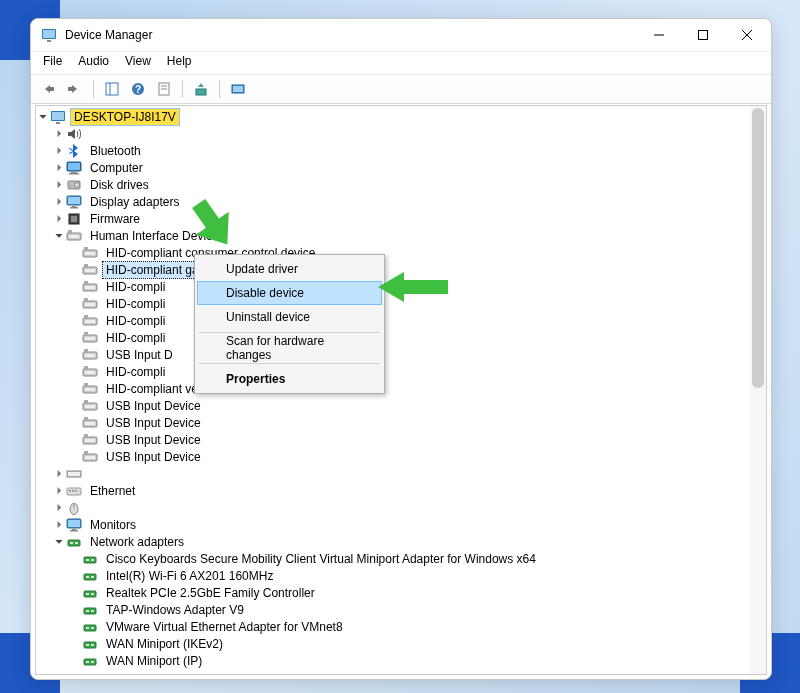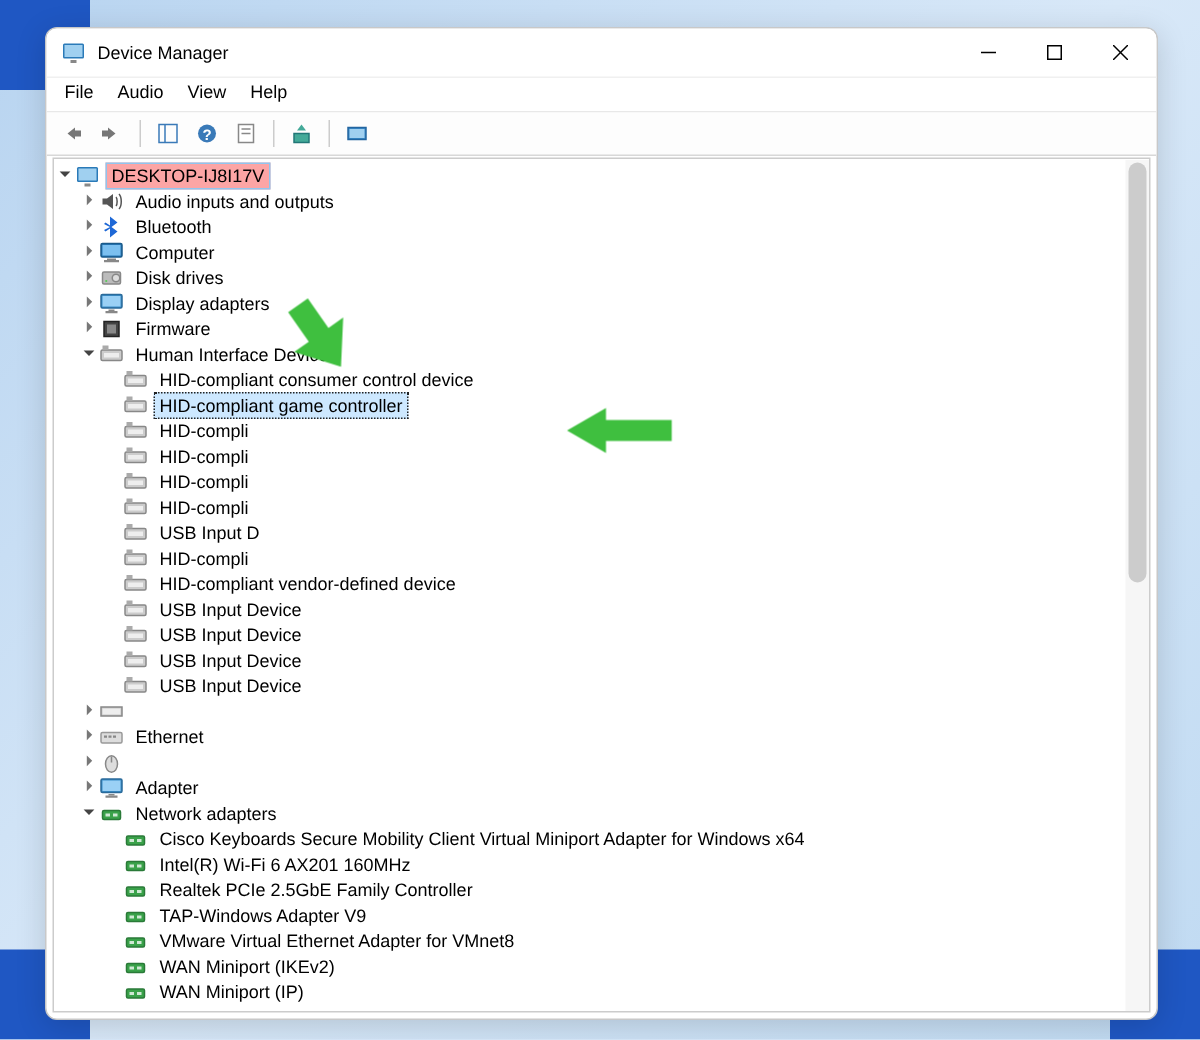--- a/index.html
+++ b/index.html
@@ -19,21 +19,21 @@
 .tbbtn{width:22px;height:22px;display:flex;align-items:center;justify-content:center;border:1px solid transparent;border-radius:2px}
 .tbsep{width:1px;height:18px;background:#ccc;margin:0 4px}
 .content{position:absolute;left:4px;right:4px;top:86px;bottom:4px;border:1px solid #ccc;background:#fff;overflow-y:auto;overflow-x:hidden}
 .tree{padding:2px 0 10px 0}
 .row{display:flex;align-items:center;height:17px;white-space:nowrap}
 .ind{display:inline-block;width:16px;flex:0 0 16px}
 .twisty{width:14px;display:flex;align-items:center;justify-content:center;color:#777;font-size:10px;flex:0 0 14px;text-align:center;cursor:pointer}
 .twisty.open{color:#444}
 .devicon{width:16px;height:16px;margin:0 4px 0 0;flex:0 0 16px}
 .label{font-size:12px;color:#000;padding:1px 3px;border:1px solid transparent}
-.label.rootsel{background:#fca5a5;border:1px solid #8fc5ef}
+.label.rootsel{background:#fde047;border:1px solid #8fc5ef}
 .label.sel{background:#cde8ff;border:1px dotted #222}
 .ctxmenu{position:absolute;left:163px;top:235px;width:185px;background:#f5f5f5;border:1px solid #b0b0b0;box-shadow:2px 2px 5px rgba(0,0,0,.25);z-index:50;padding:2px}
 .ctxitem{height:22px;display:flex;align-items:center;padding:0 10px 0 28px;font-size:12px;color:#000;border:1px solid transparent}
 .ctxitem.highlight{background:#bfe2ff;border:1px solid #7abdf0}
 .ctxitem.bold{font-weight:600}
 .ctxsep{height:1px;background:#d0d0d0;margin:3px 2px}
 .arrow{position:absolute;z-index:60}
 .arrow svg{display:block}
 .scrollbar{position:absolute;right:0;top:0;bottom:0;width:16px;background:#f6f6f6}
 .sbthumb{position:absolute;left:2px;right:2px;top:2px;height:280px;background:#ccc;border-radius:6px}
@@ -199,21 +199,20 @@
               <use href="#i-app"></use>
             </svg>
             <span class="label rootsel">DESKTOP-IJ8I17V</span>
           </div>
           <div class="row">
             <span class="ind"></span>
             <span class="twisty">⏵</span>
             <svg class="devicon">
               <use href="#i-audio"></use>
             </svg>
-            <span class="label">Audio inputs and outputs</span>
           </div>
           <div class="row">
             <span class="ind"></span>
             <span class="twisty">⏵</span>
             <svg class="devicon">
               <use href="#i-bt"></use>
             </svg>
             <span class="label">Bluetooth</span>
           </div>
           <div class="row">
@@ -394,21 +393,21 @@
             <svg class="devicon">
               <use href="#i-mouse"></use>
             </svg>
           </div>
           <div class="row">
             <span class="ind"></span>
             <span class="twisty">⏵</span>
             <svg class="devicon">
               <use href="#i-monitor"></use>
             </svg>
-            <span class="label">Adapter</span>
+            <span class="label">Monitors</span>
           </div>
           <div class="row">
             <span class="ind"></span>
             <span class="twisty open">⏷</span>
             <svg class="devicon">
               <use href="#i-net"></use>
             </svg>
             <span class="label">Network adapters</span>
           </div>
           <div class="row">
@@ -473,20 +472,29 @@
               <use href="#i-net"></use>
             </svg>
             <span class="label">WAN Miniport (IP)</span>
           </div>
         </div>
     <div class="scrollbar">
           <div class="sbthumb"></div>
         </div>
   </div>
 
+  <div class="ctxmenu" id="ctxmenu">
+        <div class="ctxitem">Update driver</div>
+        <div class="ctxitem highlight">Disable device</div>
+        <div class="ctxitem">Uninstall device</div>
+        <div class="ctxsep"></div>
+        <div class="ctxitem">Scan for hardware changes</div>
+        <div class="ctxsep"></div>
+        <div class="ctxitem bold">Properties</div>
+      </div>
 
   <div class="arrow" style="left:152px;top:180px">
     <svg width="60" height="50">
           <polygon points="30,50 10,24 22,24 22,0 38,0 38,24 50,24" fill="#3fbf3f" transform="rotate(-35 30 25)"></polygon>
         </svg>
   </div>
   <div class="arrow" style="left:347px;top:251px">
     <svg width="70" height="34">
           <polygon points="0,17 26,2 26,10 70,10 70,24 26,24 26,32" fill="#3fbf3f"></polygon>
         </svg>

